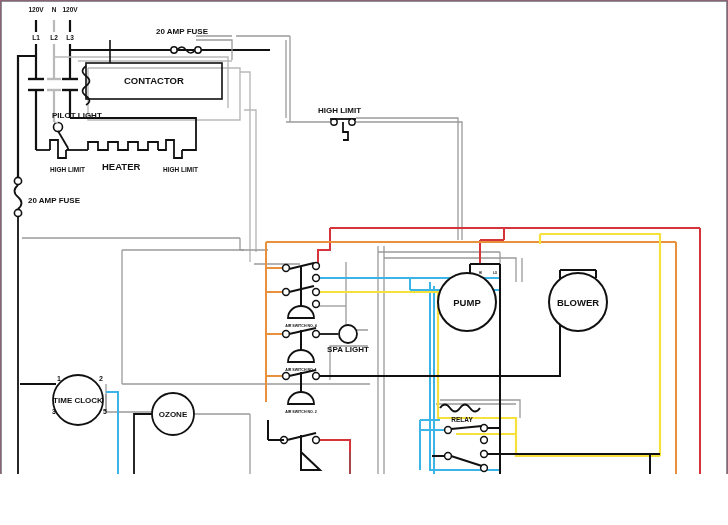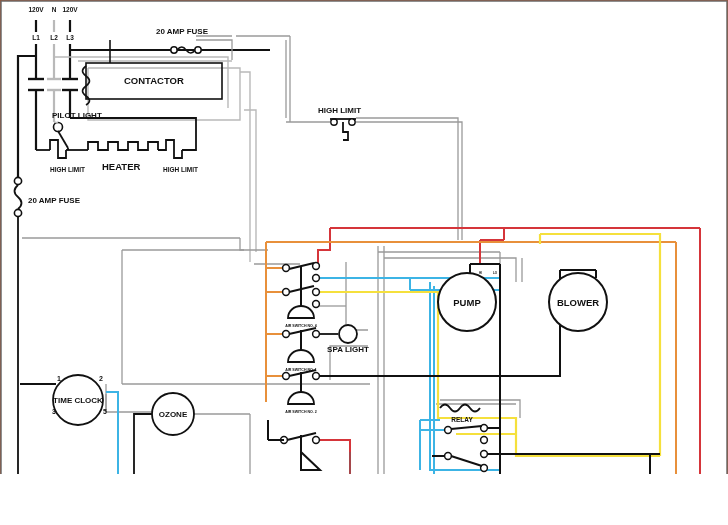--- a/index.html
+++ b/index.html
@@ -6,21 +6,21 @@
   html, body {
     margin: 0;
     padding: 0;
     background: #ffffff;
     font-family: "Liberation Sans", sans-serif;
   }
   #diagram-root {
     position: relative;
     width: 728px;
     height: 474px;
-    background: #c2410c;
+    background: #ec4899;
     overflow: hidden;
   }
   #wiring-svg {
     display: block;
     width: 728px;
     height: 525px;
   }
   .lbl {
     font-family: "Liberation Sans", sans-serif;
     font-weight: bold;

